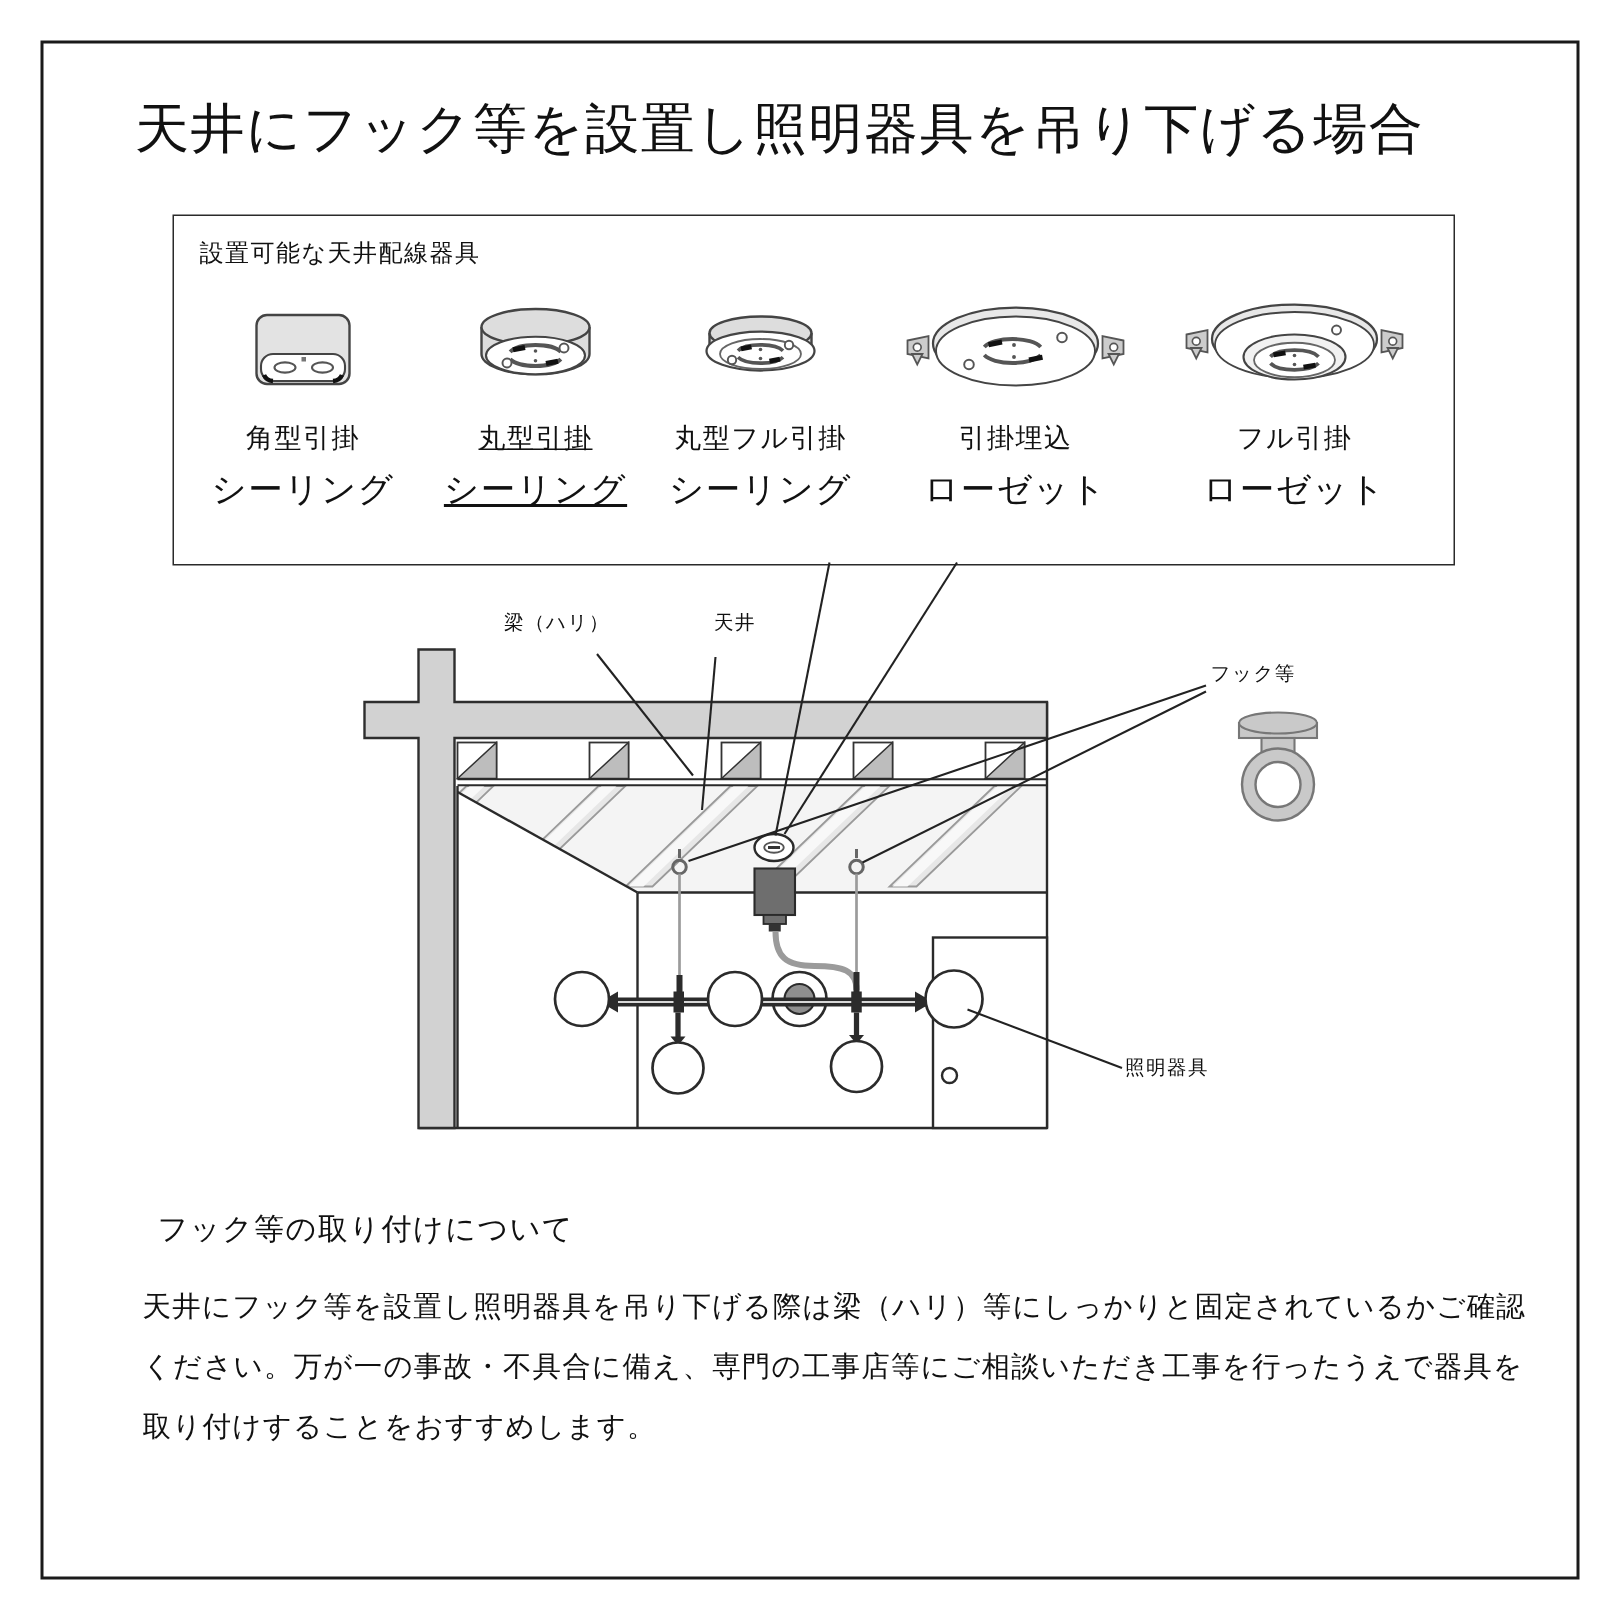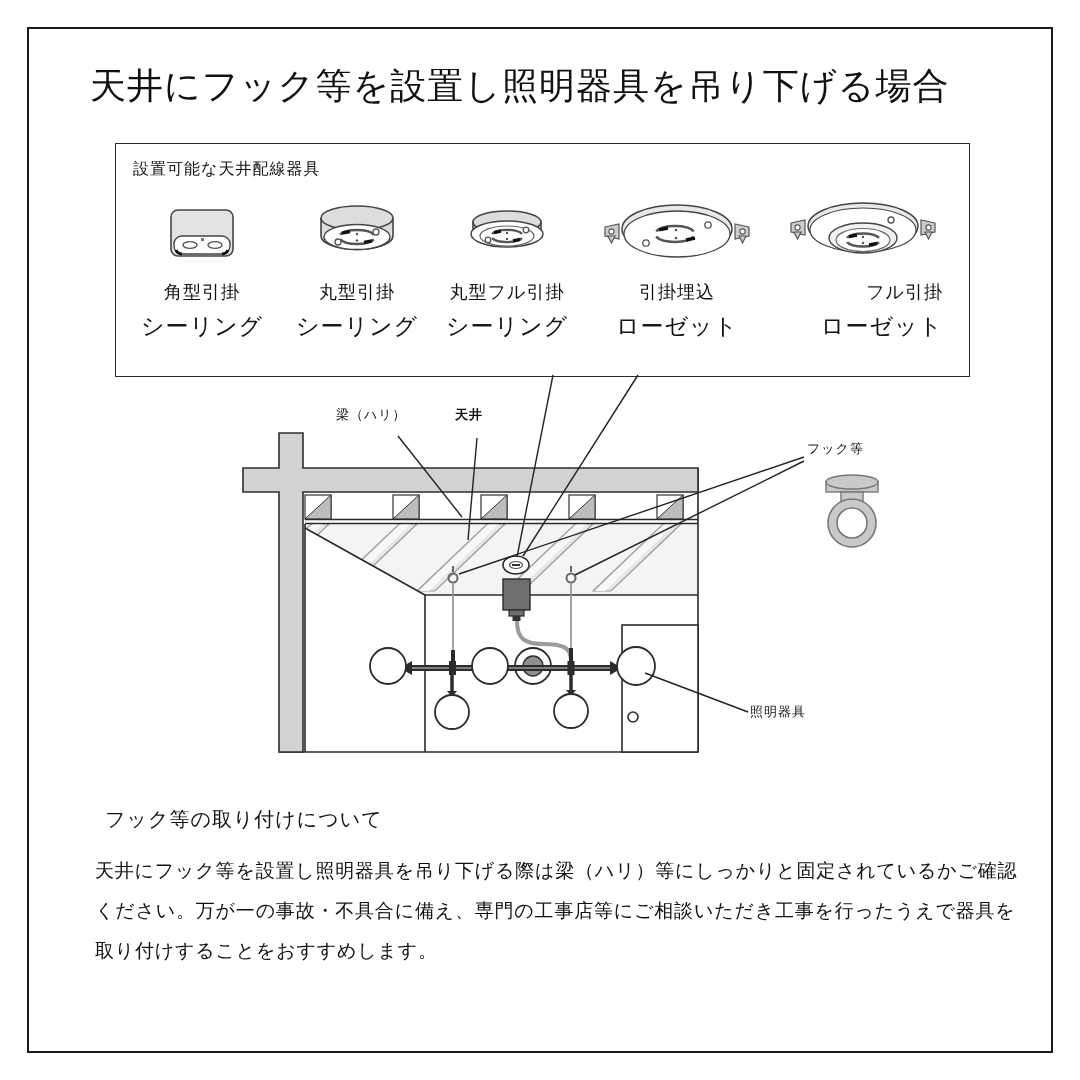--- a/index.html
+++ b/index.html
@@ -9,21 +9,21 @@
   #frame{left:27px;top:27px;width:1022px;height:1022px;border:2px solid #1a1a1a;}
   #title{left:90px;top:62px;font-size:36px;letter-spacing:1px;white-space:nowrap;}
   #devices-box{left:115px;top:143px;width:853px;height:232px;border:1.6px solid #2a2a2a;}
   #box-title{left:133px;top:159px;font-size:16px;letter-spacing:1px;white-space:nowrap;}
   .dev-col{top:196px;width:160px;text-align:center;}
   .dev-icon{height:76px;display:flex;align-items:center;justify-content:center;}
   .dev-l1{margin-top:8px;font-size:18px;letter-spacing:1px;white-space:nowrap;}
   .dev-l2{margin-top:7px;font-size:23px;letter-spacing:1px;white-space:nowrap;}
   .dia-label{font-size:13px;letter-spacing:1px;white-space:nowrap;}
   #lbl-beam{left:336px;top:406px;}
-  #lbl-ceiling{left:455px;top:406px;font-weight:bold;}
+  #lbl-ceiling{left:476px;top:406px;}
   #lbl-hook{left:807px;top:440px;}
   #lbl-light{left:750px;top:703px;}
   #sec-heading{left:105px;top:806px;font-size:20px;letter-spacing:1px;white-space:nowrap;}
   .body-line{left:95px;font-size:19px;letter-spacing:0.8px;white-space:nowrap;}
   #bl0{top:858px;} #bl1{top:898px;} #bl2{top:938px;}
   svg{display:block;}
   #diagram-svg{left:0;top:0;pointer-events:none;}
 </style>
 </head>
 <body>
@@ -44,21 +44,21 @@
       <path d="M101,54 a7,6 0 0 1 -6,4" fill="none" stroke="#111" stroke-width="3"></path>
       <ellipse cx="63" cy="49" rx="7" ry="3.4" fill="#fff" stroke="#555" stroke-width="1.4"></ellipse>
       <ellipse cx="88" cy="49" rx="7" ry="3.4" fill="#fff" stroke="#555" stroke-width="1.4"></ellipse>
       <rect x="74" y="42" width="3" height="3" fill="#777"></rect>
     </svg>
   </div>
   <div class="dev-l1">角型引掛</div>
   <div class="dev-l2">シーリング</div>
 </div>
 
-<div class="abs dev-col" style="left:277px;">
+<div class="abs dev-col" style="left:277px;text-decoration:underline;">
   <div class="dev-icon">
     <svg width="150" height="76" viewBox="0 0 150 76">
       <path d="M39,22 L39,40 A36,13.5 0 0 0 111,40 L111,22" fill="#ddd" stroke="#444" stroke-width="1.6"></path>
       <ellipse cx="75" cy="22" rx="36" ry="12" fill="#ddd" stroke="#444" stroke-width="1.6"></ellipse>
       <ellipse cx="75" cy="41" rx="33" ry="12.5" fill="#fff" stroke="#444" stroke-width="1.4"></ellipse>
       <path d="M58.1,38.6 A18,7 0 0 1 91.9,38.6" fill="none" stroke="#555" stroke-width="2.6"></path>
       <path d="M91.9,43.4 A18,7 0 0 1 58.1,43.4" fill="none" stroke="#555" stroke-width="2.6"></path>
       <line x1="60" y1="37.2" x2="68" y2="35.6" stroke="#111" stroke-width="3.4"></line>
       <line x1="90" y1="44.8" x2="82" y2="46.4" stroke="#111" stroke-width="3.4"></line>
       <circle cx="56" cy="46" r="3" fill="#fff" stroke="#555" stroke-width="1.3"></circle>
@@ -110,21 +110,21 @@
       <circle cx="44" cy="47" r="3.2" fill="#fff" stroke="#555" stroke-width="1.3"></circle>
       <circle cx="106" cy="29" r="3.2" fill="#fff" stroke="#555" stroke-width="1.3"></circle>
       <circle cx="74" cy="34" r="1.3" fill="#555"></circle>
         <circle cx="74" cy="42" r="1.3" fill="#555"></circle>
     </svg>
   </div>
   <div class="dev-l1">引掛埋込</div>
   <div class="dev-l2">ローゼット</div>
 </div>
 
-<div class="abs dev-col" style="left:783px;text-align:right;">
+<div class="abs dev-col" style="left:783px;">
   <div class="dev-icon">
     <svg width="150" height="76" viewBox="0 0 150 76">
       <polygon points="3,27 17,24 17,39 3,36" fill="#ccc" stroke="#555" stroke-width="1.2"></polygon>
       <polygon points="6,36 13,36 9.5,43" fill="#ccc" stroke="#555" stroke-width="1.2"></polygon>
       <circle cx="9.5" cy="31.5" r="2.6" fill="#fff" stroke="#555" stroke-width="1.1"></circle>
       <polygon points="147,27 133,24 133,39 147,36" fill="#ccc" stroke="#555" stroke-width="1.2"></polygon>
       <polygon points="144,36 137,36 140.5,43" fill="#ccc" stroke="#555" stroke-width="1.2"></polygon>
       <circle cx="140.5" cy="31.5" r="2.6" fill="#fff" stroke="#555" stroke-width="1.1"></circle>
       <ellipse cx="75" cy="30" rx="55" ry="23" fill="#e8e8e8" stroke="#444" stroke-width="1.5"></ellipse>
       <ellipse cx="75" cy="34" rx="53" ry="22" fill="#fff" stroke="#444" stroke-width="1.2"></ellipse>

